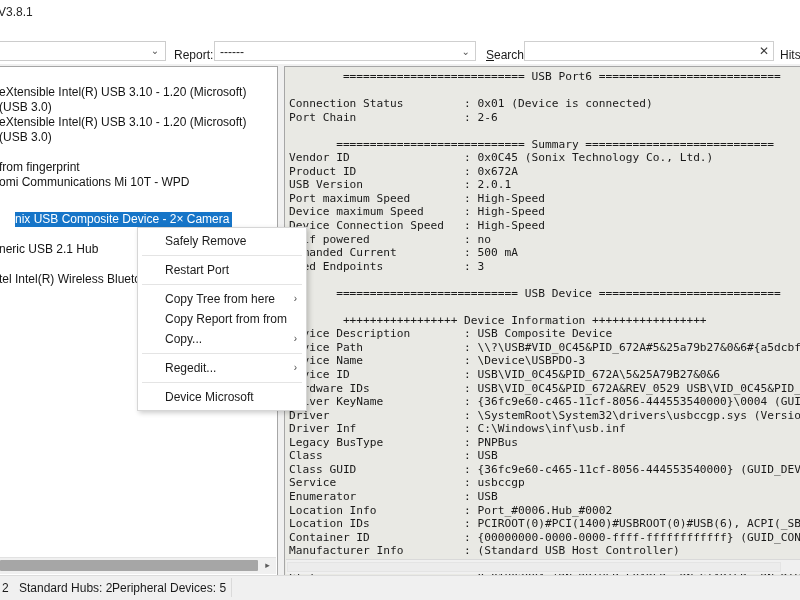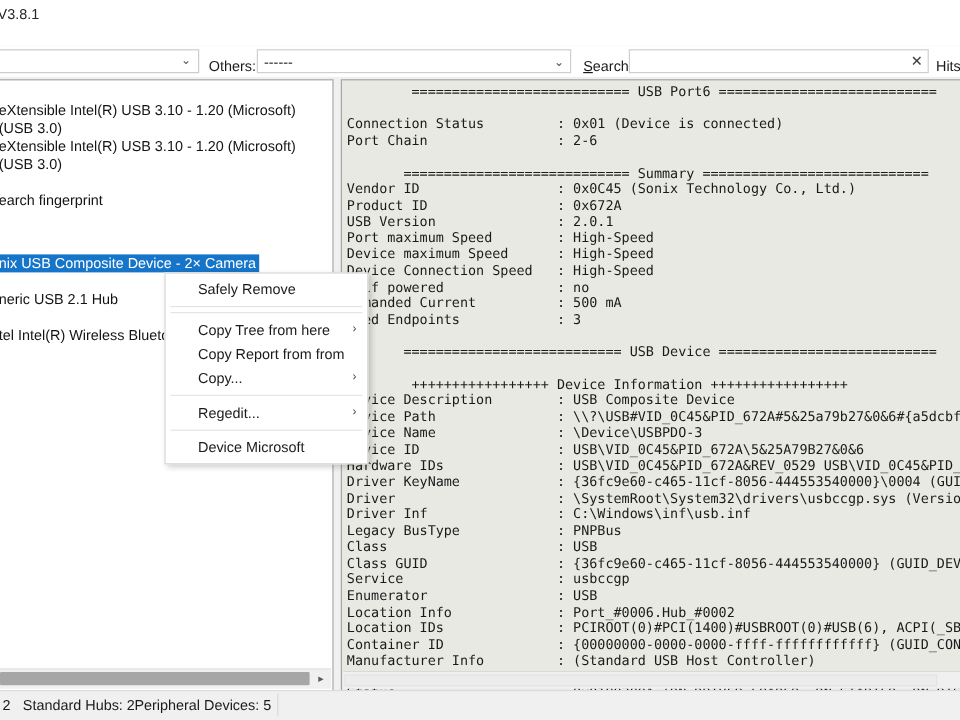--- a/index.html
+++ b/index.html
@@ -128,20 +128,21 @@
     color: #141414;
     white-space: nowrap;
     padding-left: 0px;
   }
   .tree-row.sel {
     background: #1675c8;
     color: #ffffff;
     padding-right: 3px;
     display: inline-block;
     width: auto;
+    margin-left: 16px;
   }
   .hscroll {
     position: absolute; left: 1px; bottom: 1px;
     width: 276px; height: 16px;
     background: #f0f0f0;
     border-top: 1px solid #e2e2e2;
   }
   .hscroll .thumb {
     position: absolute; left: 0px; top: 2px;
     width: 258px; height: 11px;
@@ -245,40 +246,41 @@
   <div class="titlebar">
     <div class="title-text">V3.8.1</div>
   </div>
 
   <div class="toolbar">
     <div class="combo">
       <span class="chev">⌄</span>
     </div>
   </div>
 
-  <div class="others-label">Others:</div>
+  <div class="others-label">Report:</div>
   <div class="others-field">
     <span class="others-value">------</span>
     <span class="others-chev">⌄</span>
   </div>
 
   <div class="search-label"><u>S</u><span>earch:</span></div>
   <div class="search-field">
     <input class="search-input" type="text" value="" style="">
     <span class="search-clear">✕</span>
   </div>
   <div class="hits-label">Hits:</div>
 
   <div class="tree-panel">
     <div class="tree-scroll-inner" id="treeList">
         <div class="tree-row" style="top: 18px;">eXtensible Intel(R) USB 3.10 - 1.20 (Microsoft)</div>
         <div class="tree-row" style="top: 33px;">(USB 3.0)</div>
         <div class="tree-row" style="top: 48px;">eXtensible Intel(R) USB 3.10 - 1.20 (Microsoft)</div>
         <div class="tree-row" style="top: 63px;">(USB 3.0)</div>
-        <div class="tree-row" style="top: 93px;">earch fingerprint</div>
+        <div class="tree-row" style="top: 93px;">from fingerprint</div>
+        <div class="tree-row" style="top: 108px;">omi Communications Mi 10T - WPD</div>
         <div class="tree-row sel" style="top: 145px;">nix USB Composite Device - 2× Camera</div>
         <div class="tree-row" style="top: 175px; text-align: center;">neric USB 2.1 Hub</div>
         <div class="tree-row" style="top: 205px;">tel Intel(R) Wireless Bluetooth(R</div>
       </div>
     <div class="hscroll">
       <div class="thumb"></div>
       <div class="arrow-r">▸</div>
     </div>
   </div>
 
@@ -329,20 +331,21 @@
 EnhancedPowerMgmtEnabled  : 0
 IdleInWorkingState        : 0</div>
     <div class="detail-hscroll">
       <div class="thumb"></div>
     </div>
   </div>
 
   <div class="ctxmenu" id="ctxMenu">
       <div class="ctx-item">Safely Remove</div>
       <div class="ctx-sep"></div>
+      <div class="ctx-item">Restart Port</div>
       <div class="ctx-sep"></div>
       <div class="ctx-item">Copy Tree from here<span class="sub">›</span></div>
       <div class="ctx-item">Copy Report from from</div>
       <div class="ctx-item">Copy...<span class="sub">›</span></div>
       <div class="ctx-sep"></div>
       <div class="ctx-item">Regedit...<span class="sub">›</span></div>
       <div class="ctx-sep"></div>
       <div class="ctx-item">Device Microsoft</div>
     </div>
 

